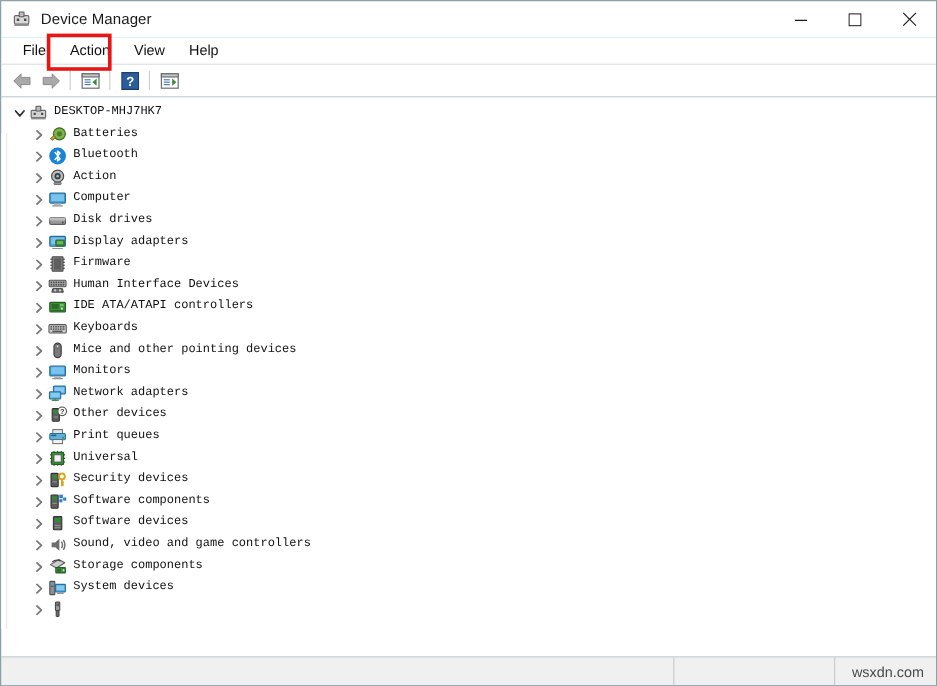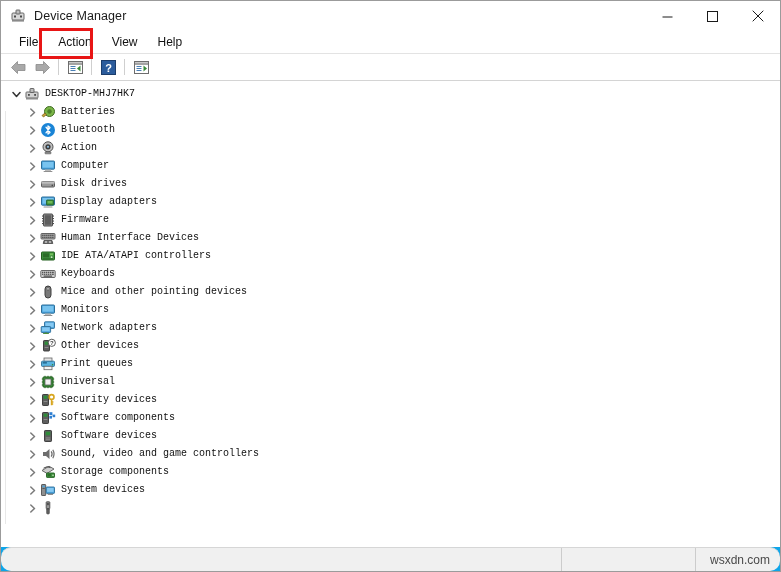--- a/index.html
+++ b/index.html
@@ -174,21 +174,20 @@
 
   
   #statusbar {
     height: 23px;
     min-height: 23px;
     background: #f0f0f0;
     border-top: 1px solid #d6d6d6;
     display: flex;
     align-items: stretch;
     position: relative;
-    border-radius: 10px;
   }
   #status-main {
     flex: 0 0 560px;
     border-right: 1px solid #cccccc;
   }
   #status-mid {
     flex: 0 0 133px;
     border-right: 1px solid #cccccc;
   }
   #status-right {

